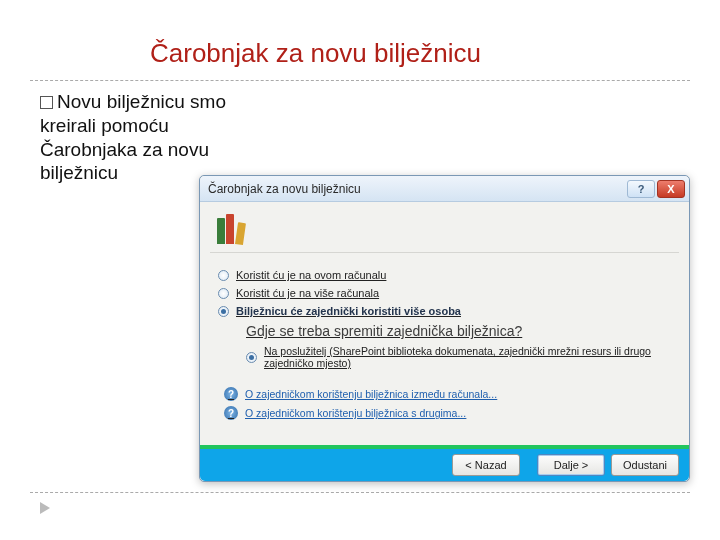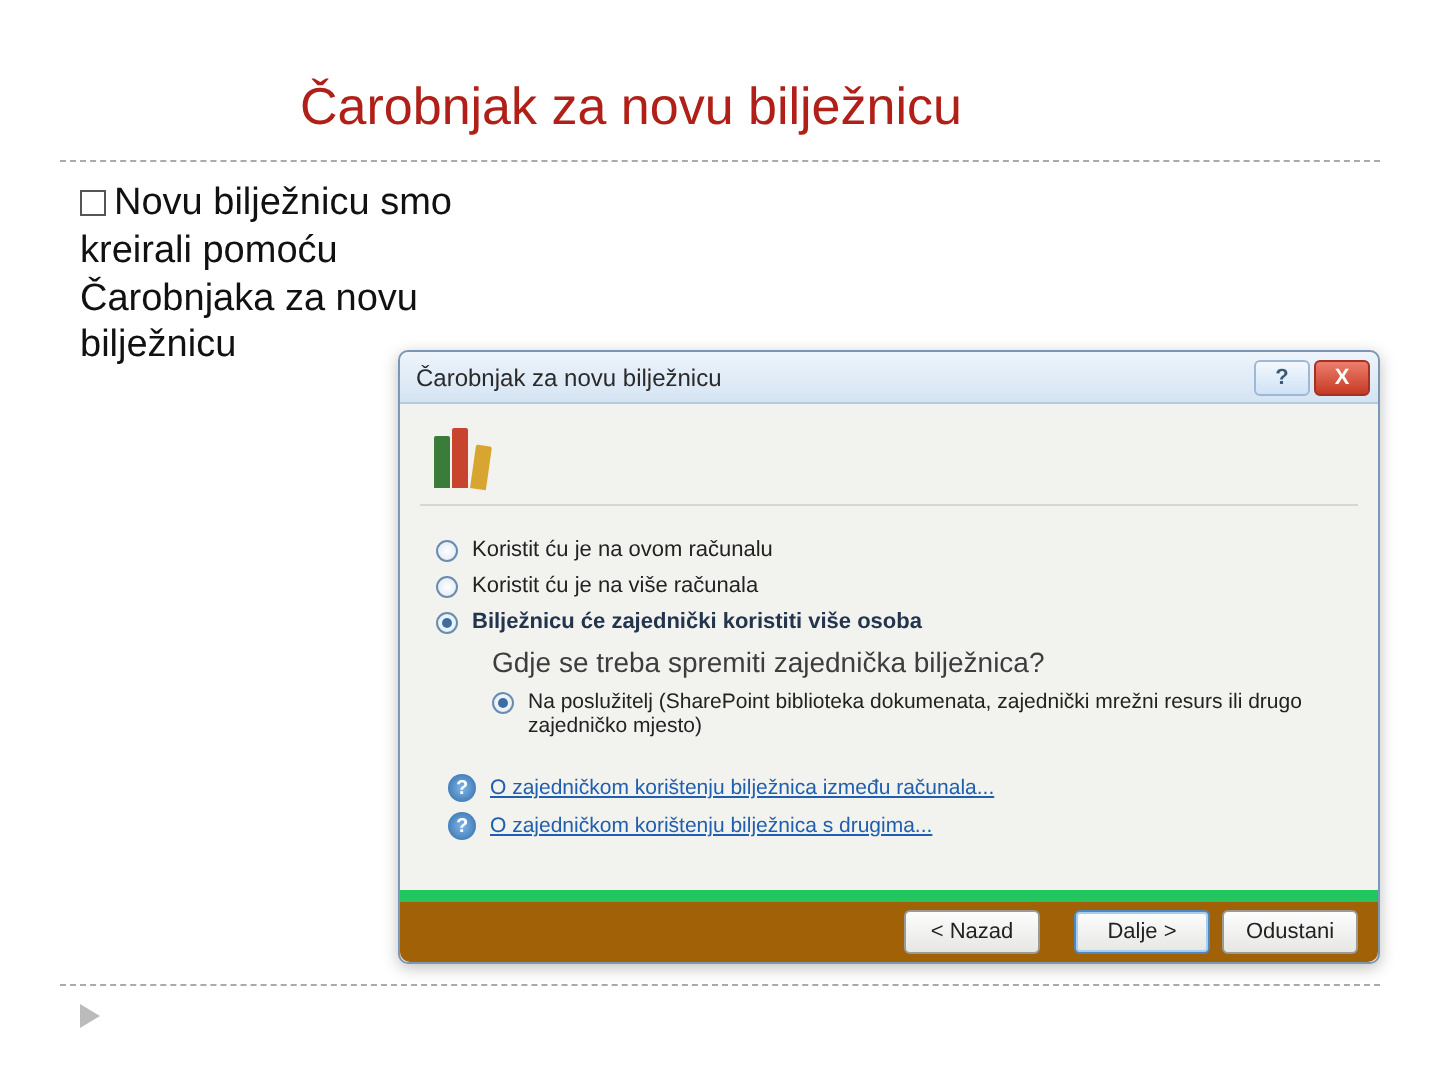--- a/index.html
+++ b/index.html
@@ -110,20 +110,21 @@
   .books-icon .b {
     position: absolute; bottom: 0;
     width: 8px; border-radius: 1px 1px 0 0;
   }
   .books-icon .b1 { left: 3px; height: 26px; background:#3a7d3a; }
   .books-icon .b2 { left: 12px; height: 30px; background:#c9442e; }
   .books-icon .b3 { left: 21px; height: 22px; background:#d9a531; transform: rotate(8deg); transform-origin: bottom left;}
   .dlg-sep { border-top: 1px solid #d6d6d2; margin: 0 10px; }
   .dlg-body {
     padding: 10px 28px 2px 18px;
+    text-decoration: underline;
   }
   .opt {
     display: flex;
     align-items: center;
     margin: 6px 0;
   }
   .radio {
     width: 11px; height: 11px;
     border: 1px solid #6a8caf;
     border-radius: 50%;
@@ -142,21 +143,21 @@
   }
   .opt .lbl { font-size: 11px; }
   .opt .lbl.bold { font-weight: 700; color: #23344d; }
   .sub {
     margin: 4px 0 6px 28px;
     color: #3d3d3d;
     font-size: 14px;
   }
   .subopt {
     display: flex;
-    align-items: flex-start;
+    align-items: center;
     margin: 3px 0 3px 28px;
     font-size: 10.5px;
   }
   .subopt .radio { margin-top: 1px; }
   .links {
     margin: 18px 0 0 6px;
   }
   .link-row {
     display: flex;
     align-items: center;
@@ -176,22 +177,22 @@
   }
   .link-row a {
     color: #1f5fae;
     text-decoration: underline;
     font-size: 10.5px;
   }
   .dlg-footer {
     position: absolute;
     left: 0; right: 0; bottom: 0;
     height: 36px;
-    border-top: 6px solid #22c55e;
-    background: #a16207;
+    border-top: 4px solid #22c55e;
+    background: #0ea5e9;
     display: flex;
     align-items: center;
     justify-content: flex-end;
     padding: 2px 10px;
     gap: 6px;
     border-radius: 0 0 5px 5px;
   }
   .btn {
     min-width: 68px;
     height: 22px;

